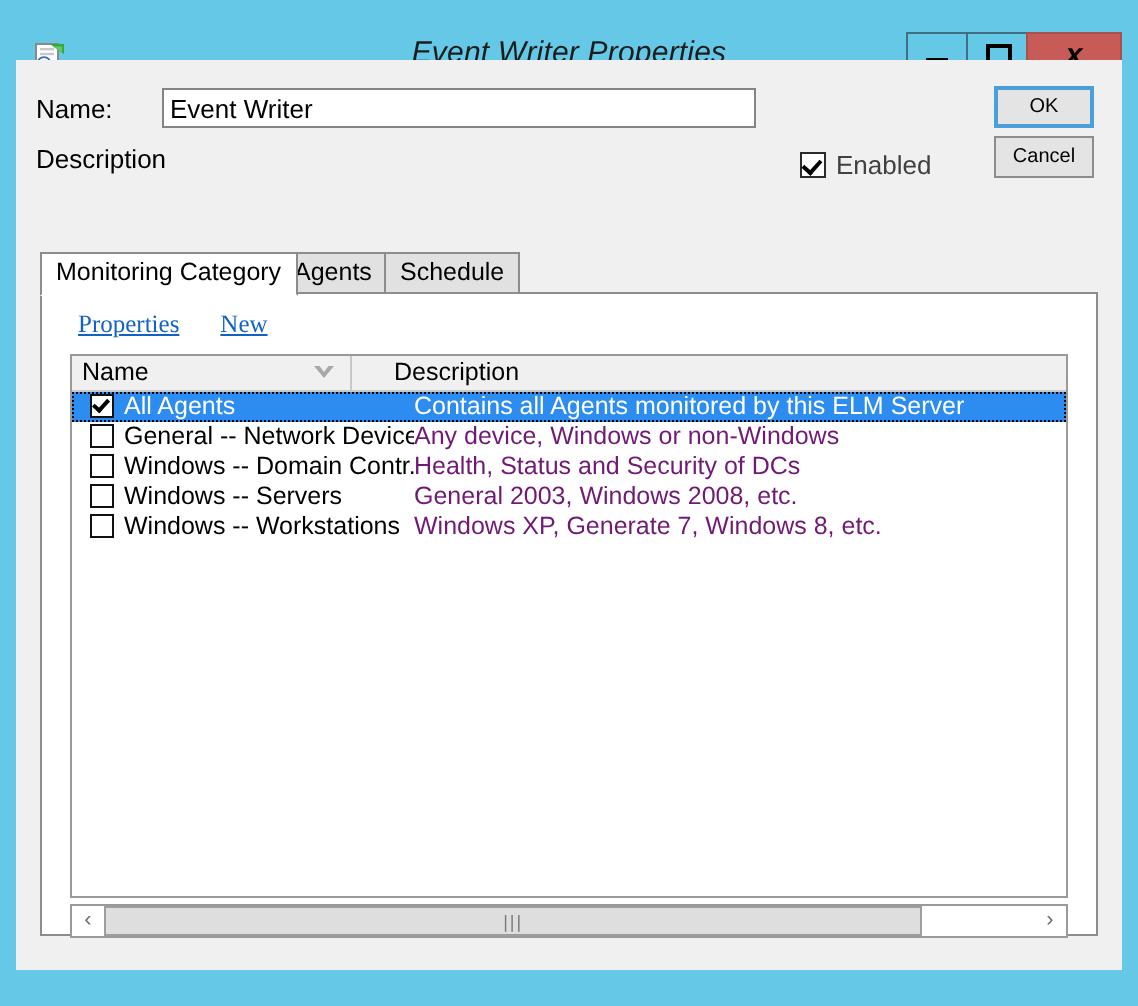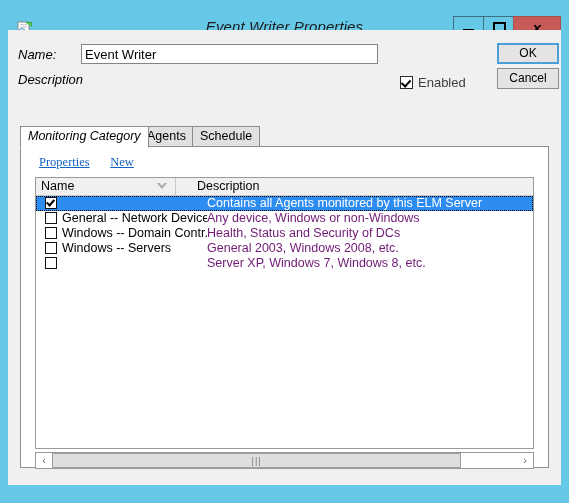--- a/index.html
+++ b/index.html
@@ -101,21 +101,20 @@
   .field-row {
     position: absolute;
     left: 0;
     height: 22px;
   }
   .field-label {
     position: absolute;
     top: 3px;
     font-size: 13px;
     color: #000;
-    font-style: italic;
   }
   .text-input {
     position: absolute;
     height: 20px;
     box-sizing: border-box;
     border: 1px solid #848484;
     background: #ffffff;
     font-size: 13px;
     color: #000;
     padding: 1px 2px 0 3px;
@@ -149,25 +148,25 @@
     transform: rotate(42deg);
   }
   .chk-label {
     font-size: 13px;
     color: #404040;
     margin-left: 5px;
   }
 
   .dlg-btn {
     position: absolute;
-    width: 62px; height: 21px;
+    width: 50px; height: 21px;
     box-sizing: border-box;
     background: #e4e4e4;
     border: 1px solid #8d8d8d;
-    font-size: 12px;
+    font-size: 10px;
     color: #000;
     font-family: "Liberation Sans", sans-serif;
     text-align: center;
     line-height: 19px;
     cursor: default;
   }
   .dlg-btn.default {
     border: 2px solid #4c9ed9;
     line-height: 17px;
   }
@@ -192,21 +191,20 @@
     padding: 0 7px;
     font-family: "Liberation Sans", sans-serif;
     cursor: default;
     white-space: nowrap;
   }
   .tab.active {
     background: #ffffff;
     border-bottom: 1px solid #ffffff;
     z-index: 3;
     height: 22px;
-    font-style: italic;
   }
 
   .tabpanel {
     position: absolute;
     left: 12px; top: 116px;
     width: 529px;
     height: 322px;
     box-sizing: border-box;
     border: 1px solid #8d8d8d;
     background: #ffffff;
@@ -459,20 +457,21 @@
           </div>
           <div class="lv-th" style="left:156px; right:0; border-right:none;">
             <span>Description</span>
           </div>
         </div>
 
         <div class="lv-rows">
 
           <div class="lv-row selected">
             <span class="row-chk checked"></span>
+            <span class="row-name">All Agents</span>
             <span class="row-desc">Contains all Agents monitored by this ELM Server</span>
           </div>
 
           <div class="lv-row">
             <span class="row-chk"></span>
             <span class="row-name">General -- Network Devices</span>
             <span class="row-desc">Any device, Windows or non-Windows</span>
           </div>
 
           <div class="lv-row">
@@ -482,21 +481,22 @@
           </div>
 
           <div class="lv-row">
             <span class="row-chk"></span>
             <span class="row-name">Windows -- Servers</span>
             <span class="row-desc">General 2003, Windows 2008, etc.</span>
           </div>
 
           <div class="lv-row">
             <span class="row-chk"></span>
-            <span class="row-desc">Server XP, Windows 7, Windows 8, etc.</span>
+            <span class="row-name">Windows -- Workstations</span>
+            <span class="row-desc">Windows XP, Generate 7, Windows 8, etc.</span>
           </div>
 
         </div>
       </div>
 
       <div class="hscroll">
         <div class="sb-arrow">‹</div>
         <div class="sb-track">
           <div class="sb-thumb">
             <span class="sb-grip">|||</span>

